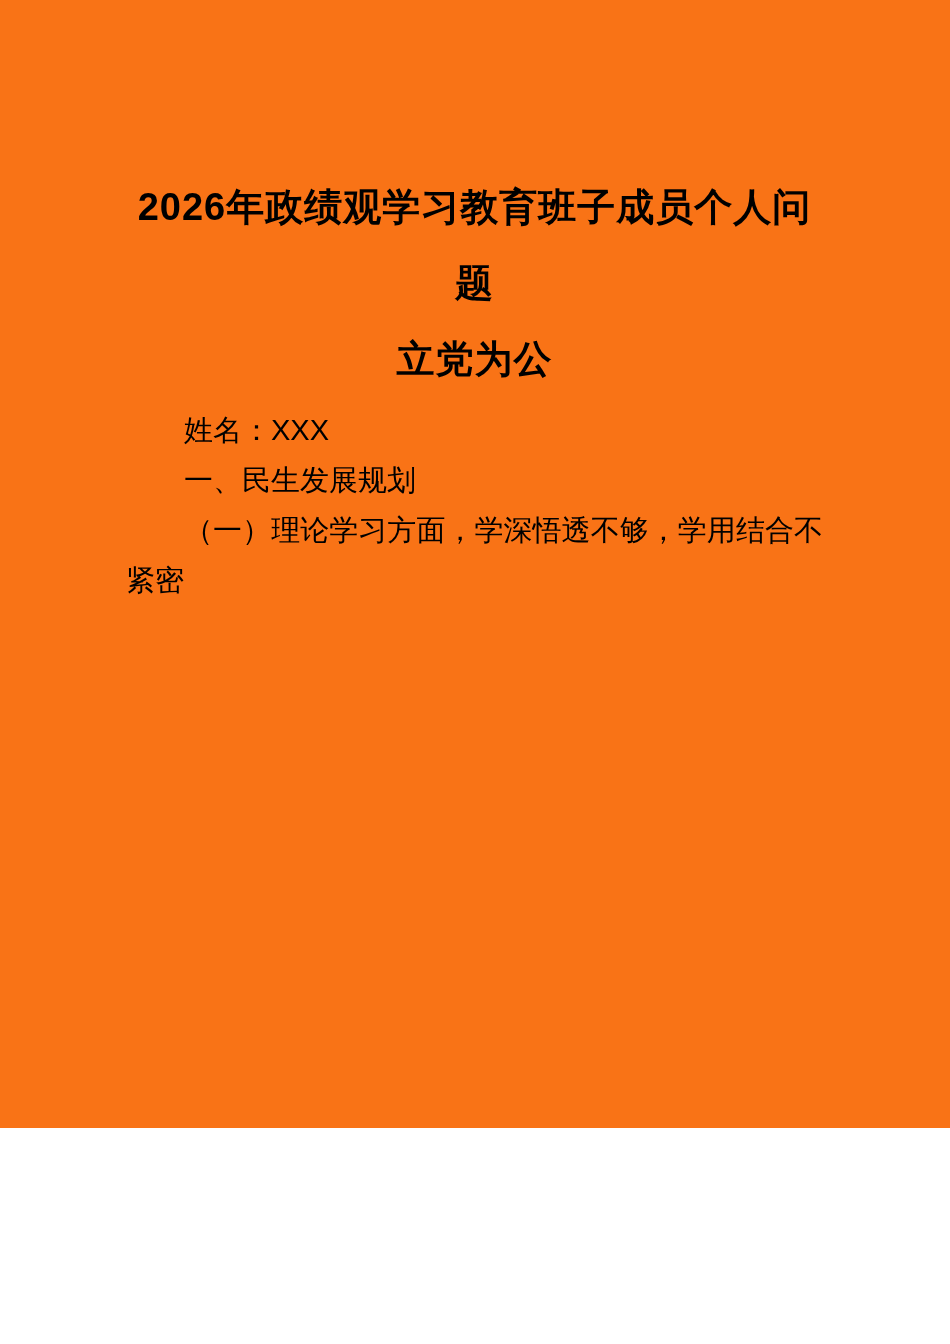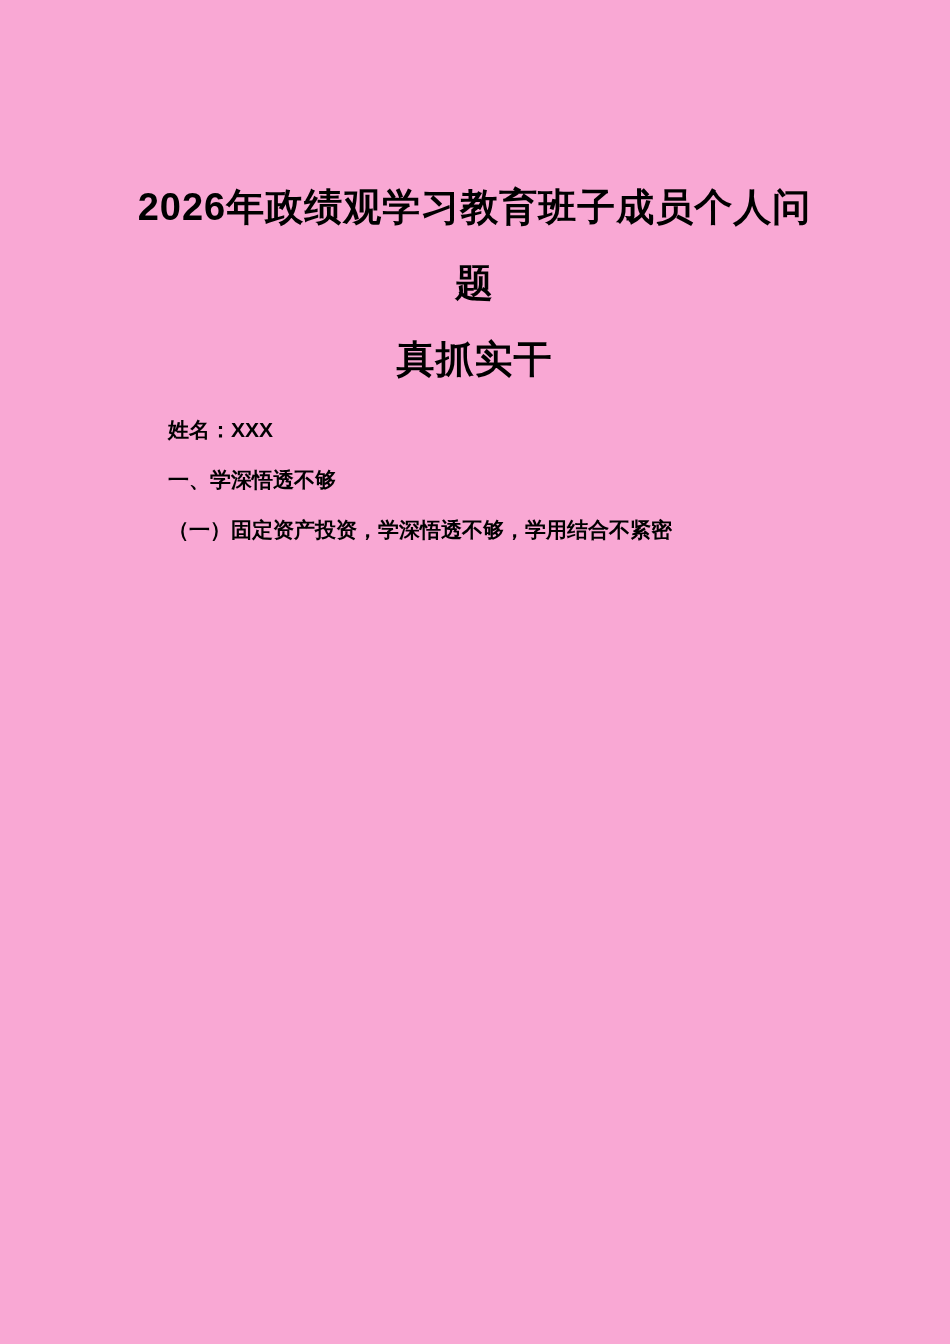--- a/index.html
+++ b/index.html
@@ -7,61 +7,61 @@
     background: #ffffff;
   }
   body {
     width: 950px;
     height: 1344px;
     overflow: hidden;
     font-family: "Liberation Sans", "DejaVu Sans", sans-serif;
   }
   .page {
     width: 950px;
-    height: 1344px;
-    background: #f9a8d4;
+    height: 1128px;
+    background: #f97316;
     color: #000000;
     padding: 169px 127px 0 126px;
     font-weight: bold;
   }
   .doc-title {
     font-size: 38px;
     line-height: 76px;
     text-align: center;
     font-weight: bold;
     letter-spacing: 1px;
     margin-bottom: 8px;
   }
   .doc-title .title-line {
     display: block;
   }
   .info-block p,
   .body-block p {
-    font-size: 21px;
+    font-size: 29px;
     line-height: 50px;
     text-indent: 2em;
     text-align: justify;
-    font-weight: bold;
+    font-weight: normal;
   }
   .intro-para {
     margin-top: 49px;
   }
 </style>
 </head>
 <body>
 
 <div class="page">
 
   <h1 class="doc-title">
     <span class="title-line">2026年政绩观学习教育班子成员个人问题</span>
-    <span class="title-line">真抓实干</span>
+    <span class="title-line">立党为公</span>
   </h1>
 
   <div class="info-block">
     <p>姓名：XXX</p>
   </div>
 
   <div class="body-block">
-    <p>一、学深悟透不够</p>
-    <p>（一）固定资产投资，学深悟透不够，学用结合不紧密</p>
+    <p>一、民生发展规划</p>
+    <p>（一）理论学习方面，学深悟透不够，学用结合不紧密</p>
   </div>
 
 </div>
 
 </body></html>

